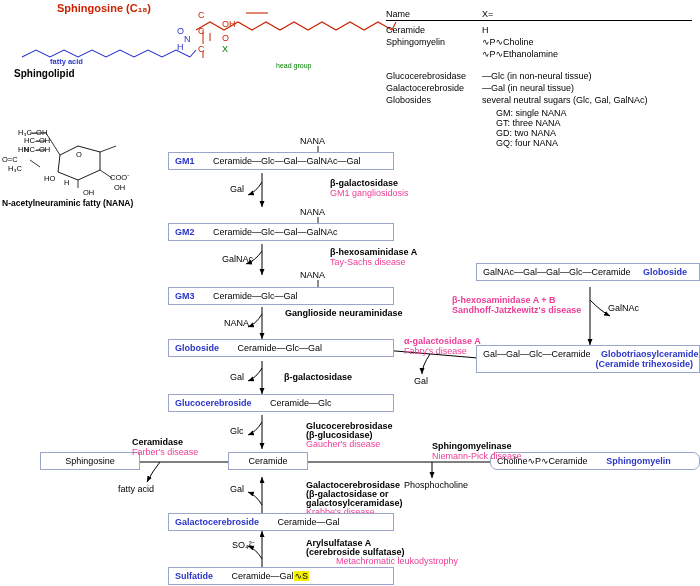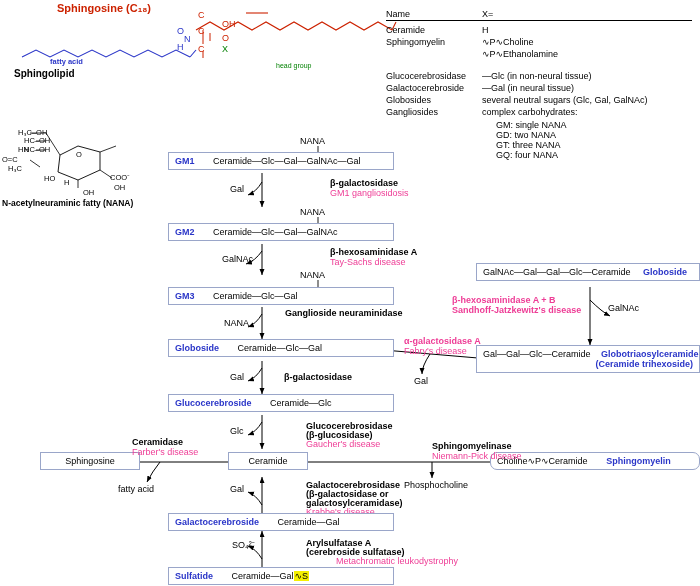--- a/index.html
+++ b/index.html
@@ -163,30 +163,26 @@
       <td>—Glc   (in non-neural tissue)</td>
     </tr>
     <tr>
       <td>Galactocerebroside</td>
       <td>—Gal   (in neural tissue)</td>
     </tr>
     <tr>
       <td>Globosides</td>
       <td>several neutral sugars (Glc, Gal, GalNAc)</td>
     </tr>
-    <tr>
-      <td>Gangliosides</td>
-      <td>complex carbohydrates:</td>
-    </tr>
   </tbody>
     </table>
   <div style="margin-left:110px;margin-top:2px;">
     <div>GM: single NANA</div>
+    <div>GT: three NANA</div>
     <div>GD: two NANA</div>
-    <div>GT: three NANA</div>
     <div>GQ: four NANA</div>
   </div>
 </div>
 
 <div class="abs" style="left:300px;top:136px;">NANA</div>
 <div class="abs box" style="left:168px;top:152px;width:212px;">
   <span class="blue bold">GM1</span>
   <span style="margin-left:16px;">Ceramide—Glc—Gal—GalNAc—Gal</span>
 </div>
 <div class="abs" style="left:230px;top:184px;">Gal</div>

